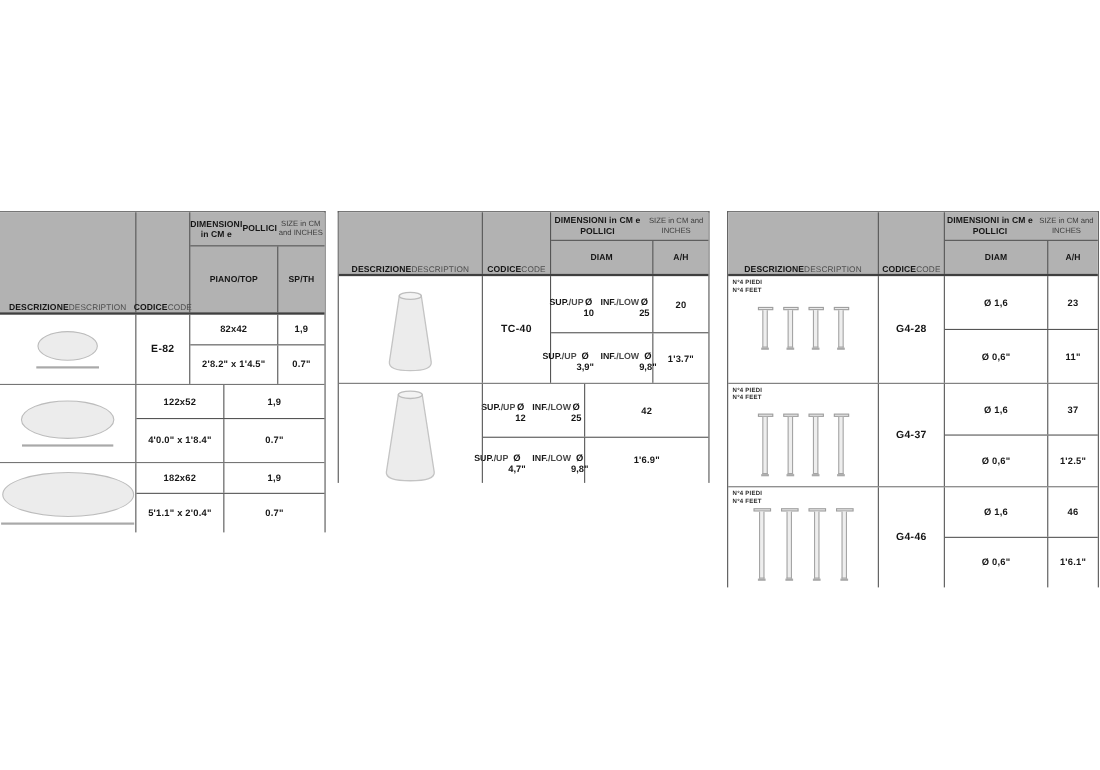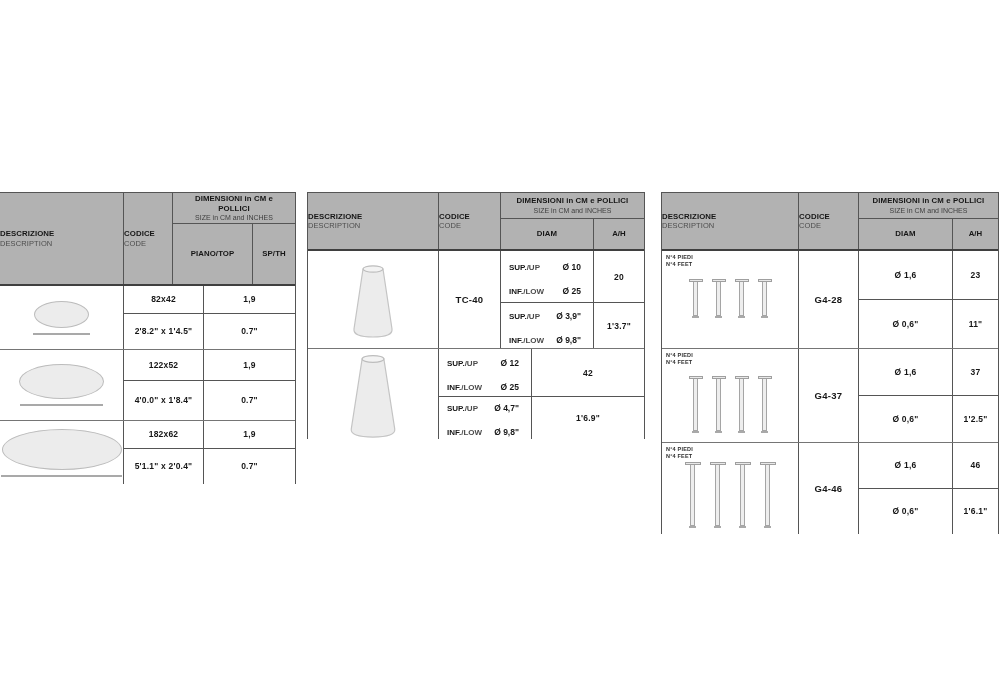--- a/index.html
+++ b/index.html
@@ -27,23 +27,23 @@
   .t1 .cdesc{width:124px}.t1 .ccode{width:49px}.t1 .c1{width:80px}
   .t2 .cdesc{width:131px}.t2 .ccode{width:62px}.t2 .c1{width:93px}
   .t3 .cdesc{width:137px}.t3 .ccode{width:60px}.t3 .c1{width:94px}
   .c2{flex:1}
   .cdesc,.ccode,.c1{border-right:1px solid var(--line);box-sizing:border-box}
 
   
   .hdr{display:flex;background:var(--hbg);border-bottom:2px solid #3f3f3f;box-sizing:border-box}
   .t1 .hdr{height:93px}
   .t2 .hdr,.t3 .hdr{height:58px}
-  .hcell{display:flex;flex-direction:column;align-items:flex-start;justify-content:center;text-align:center}
+  .hcell{display:flex;flex-direction:row;align-items:flex-end;justify-content:center;text-align:center}
   .hdims{flex:1;display:flex;flex-direction:column;box-sizing:border-box}
-  .htitle{border-bottom:1px solid var(--line);display:flex;flex-direction:column;align-items:center;justify-content:center;text-align:center;box-sizing:border-box}
+  .htitle{border-bottom:1px solid var(--line);display:flex;flex-direction:row;align-items:center;justify-content:center;text-align:center;box-sizing:border-box}
   .t1 .htitle{height:31px}
   .t2 .htitle,.t3 .htitle{height:26px}
   .hcols{flex:1;display:flex}
   .hcol{display:flex;align-items:center;justify-content:center;text-align:center;box-sizing:border-box}
 
   
   .row{display:flex;box-sizing:border-box}
   .row + .row{border-top:1px solid var(--rowline)}
   .t1 .r0{height:63px}.t1 .r1{height:71px}.t1 .r2{height:64px}
   .t2 .r0{height:97px}.t2 .r1{height:91px}
@@ -59,21 +59,21 @@
   .subin{flex:1}
   .cell{display:flex;align-items:center;justify-content:center;text-align:center;box-sizing:border-box}
   .sec7{color:var(--sec);font-size:7.5px;letter-spacing:.1px}
   .ht{font-weight:bold;font-size:7.8px;line-height:9.5px;letter-spacing:.1px}
   .hs{color:#3e3e3e;font-size:7px;line-height:9px}
   .val{font-weight:bold;font-size:8.5px;letter-spacing:.2px;color:var(--ink)}
   .codetxt{font-weight:bold;font-size:9.5px;letter-spacing:.3px}
   .tiny{font-size:5.5px;font-weight:bold;color:#2e2e2e;line-height:6.5px;letter-spacing:.2px}
 
   
-  .dstack{display:flex;flex-direction:column;justify-content:center;gap:6px;width:100%;padding:0 12px 0 8px;box-sizing:border-box}
+  .dstack{display:flex;flex-direction:row;justify-content:center;gap:6px;width:100%;padding:0 12px 0 8px;box-sizing:border-box}
   .dline{display:flex;justify-content:space-between;align-items:baseline}
   .dlbl-it{font-weight:bold;font-size:8px}
   .dlbl-en{font-weight:bold;font-size:8px;color:#4a4a4a}
   .dval{font-weight:bold;font-size:8.5px}
 
   
   .ell{background:#ececec;border:1px solid #bcbcbc;border-radius:50%;box-sizing:border-box}
   .ell82{width:55px;height:27px}
   .ell122{width:85px;height:35px}
   .ell182{width:120px;height:41px}
@@ -126,20 +126,21 @@
         <div class="hcol c2 ht">SP/TH</div>
       </div>
     </div>
   </div>
 
   <div class="row r0">
     <div class="rdesc cdesc">
       <div class="ell ell82"></div>
       <div class="base base82"></div>
     </div>
+    <div class="rcode ccode codetxt">E-82</div>
     <div class="rdims">
       <div class="sub subcm">
         <div class="cell c1 val">82x42</div>
         <div class="cell c2 val">1,9</div>
       </div>
       <div class="sub subin">
         <div class="cell c1 val">2'8.2" x 1'4.5"</div>
         <div class="cell c2 val">0.7"</div>
       </div>
     </div>

